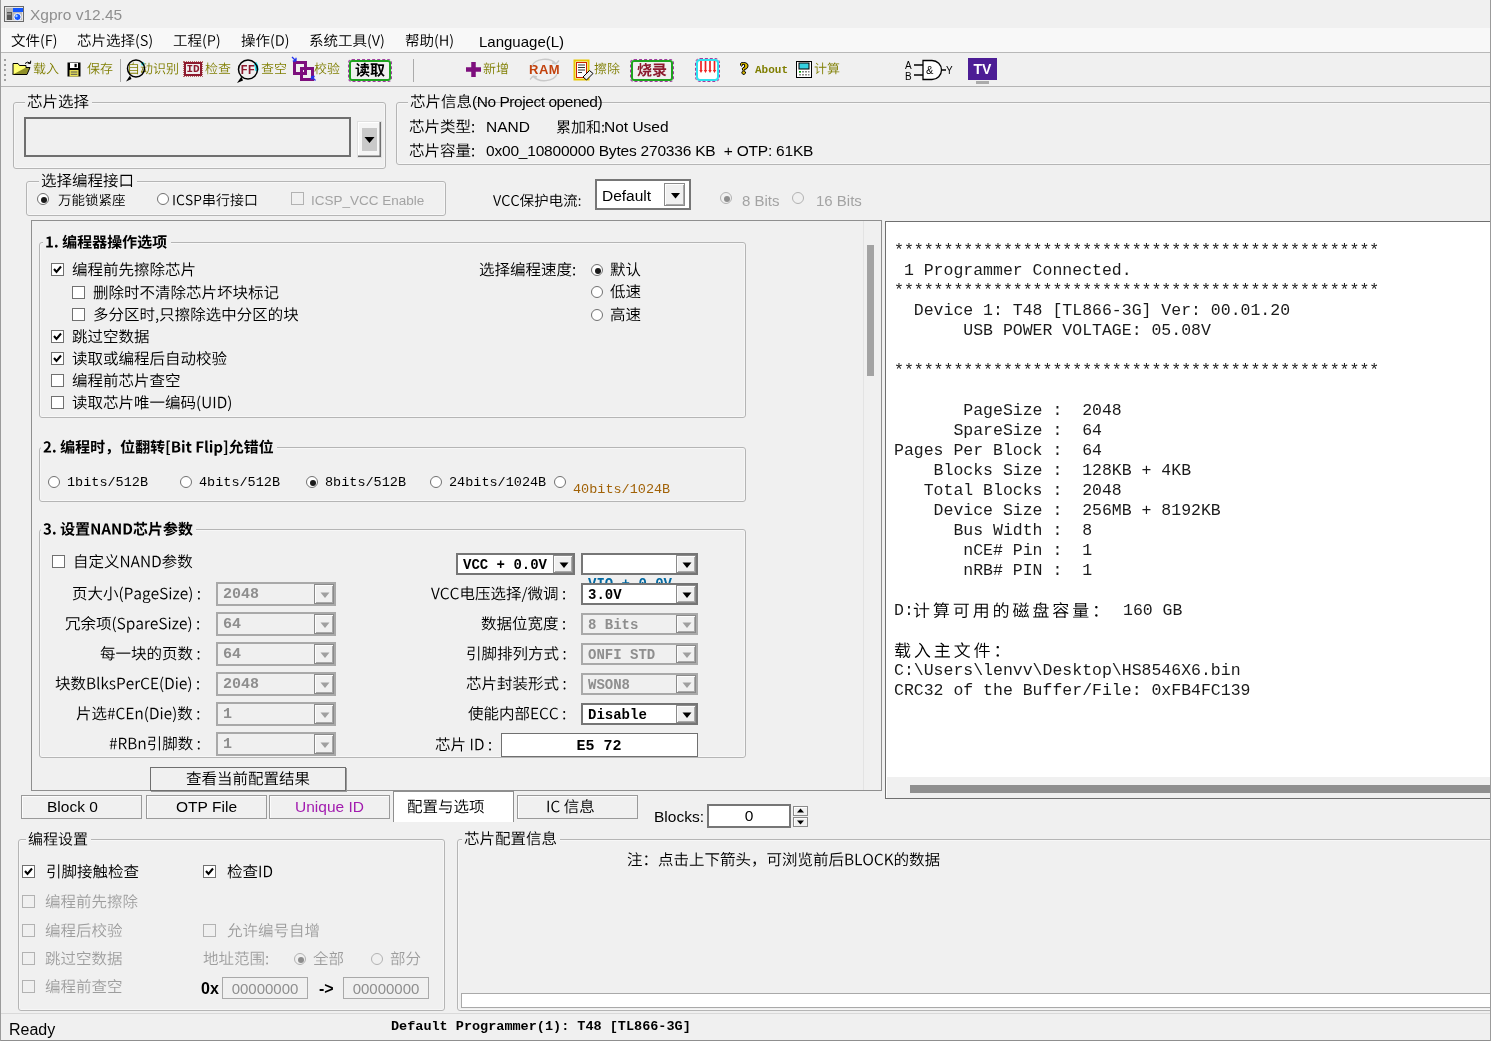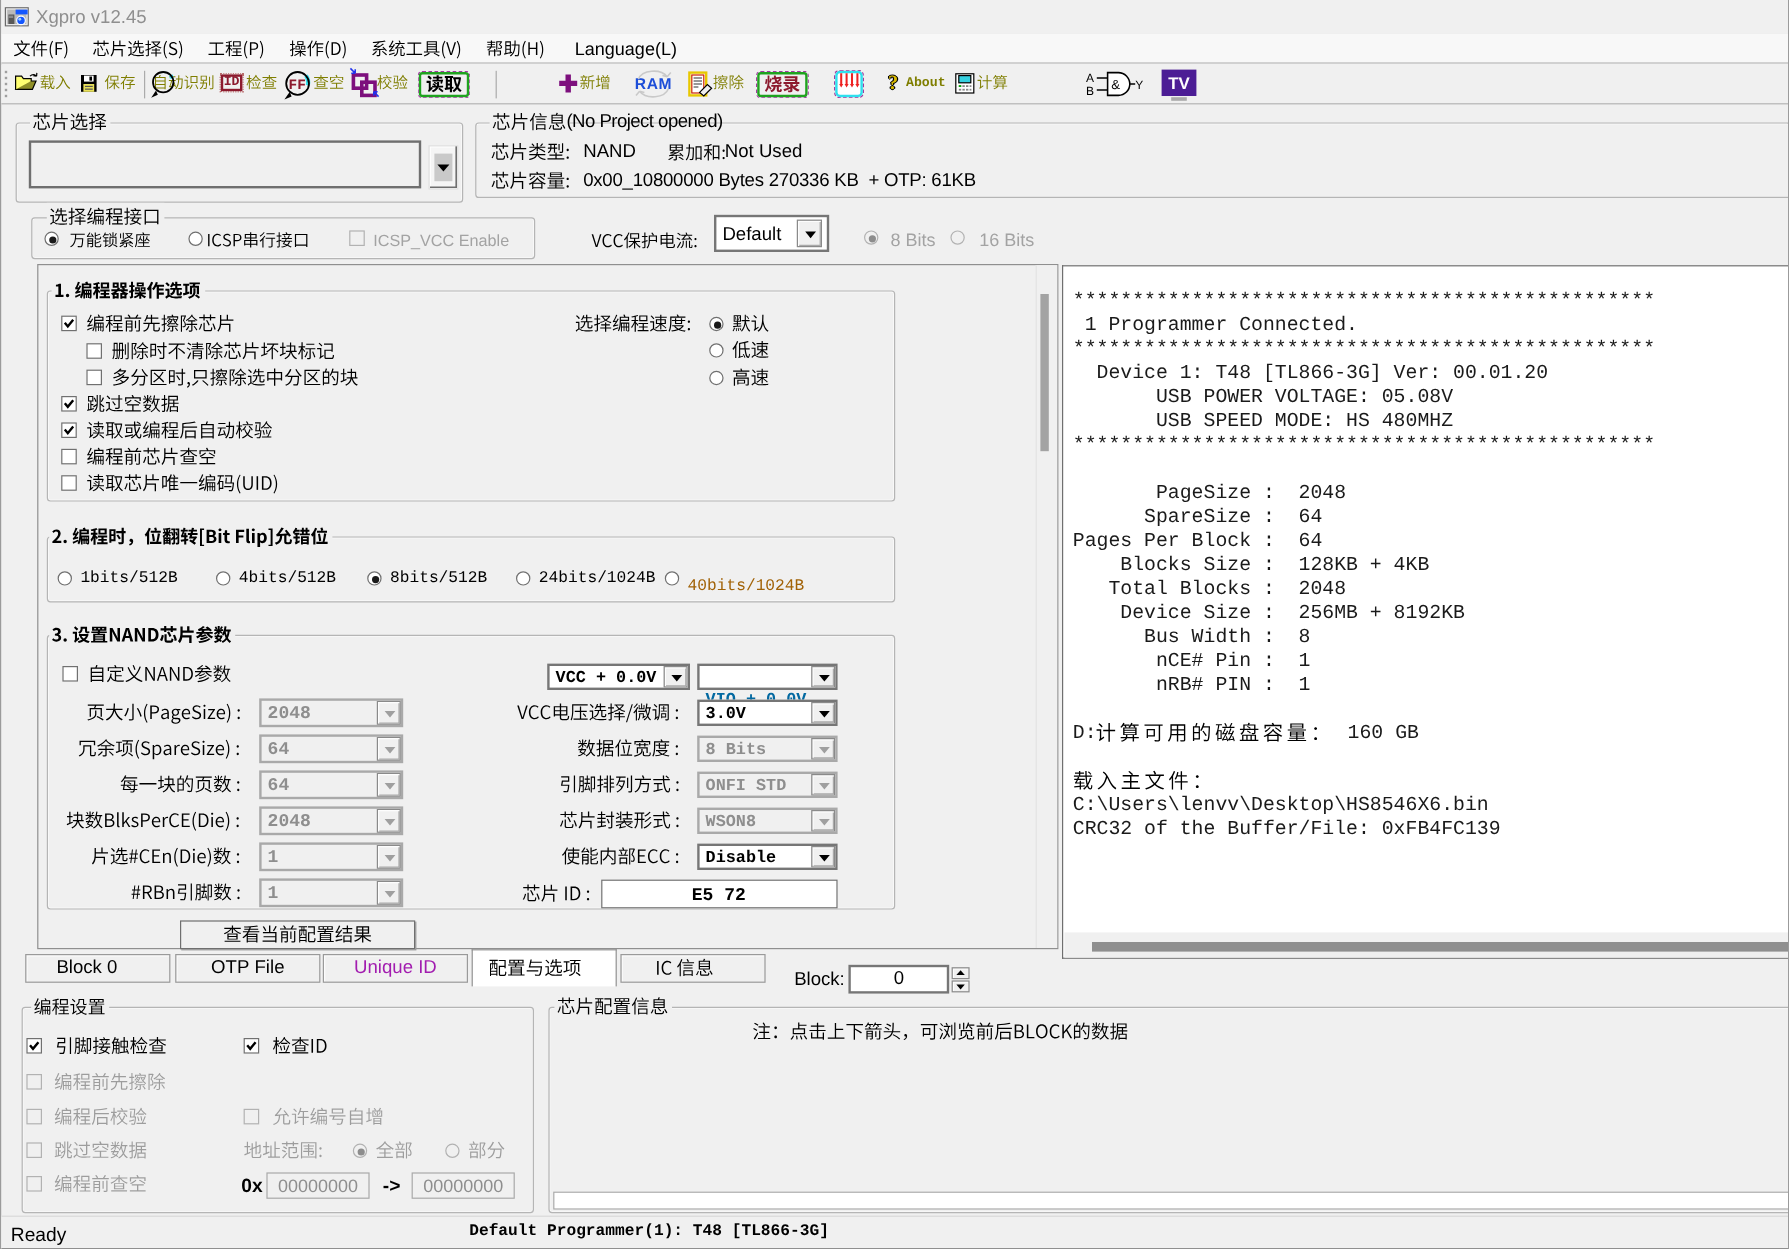--- a/index.html
+++ b/index.html
@@ -412,21 +412,21 @@
       <path d="M7.5 0 V15 M0 7.5 H15" stroke="#7d0f7d" stroke-width="4.5"></path>
     </svg>
 <div style="position:absolute;left:482.0px;top:59.0px;width:27px;height:20px">
       <svg width="27" height="20" viewBox="0 0 27 20">
         <g transform="translate(0,14.36) scale(0.01300,-0.01300)" fill="#7f7e00">
           <use href="#g38" x="0"></use>
           <use href="#g39" x="1000"></use>
         </g>
       </svg>
     </div>
-<div style="position:absolute;left:528px;top:62px;font:bold 13px 'Liberation Sans',sans-serif;color:#1d4ed8;letter-spacing:0.5px">RAM</div>
+<div style="position:absolute;left:528px;top:62px;font:bold 13px 'Liberation Sans',sans-serif;color:#c2410c;letter-spacing:0.5px">RAM</div>
 <svg width="40" height="26" style="position:absolute;left:525px;top:57px">
       <path d="M6 9 a13 9 0 0 1 24 -2 M30 7 l3 -3.5 M30 7 l-4 -1" stroke="#c9c9c9" stroke-width="1.3" fill="none"></path>
       <path d="M31 17 a13 9 0 0 1 -24 2 M7 19 l-3 3.5 M7 19 l4 1" stroke="#c9c9c9" stroke-width="1.3" fill="none"></path>
     </svg>
 <svg width="20" height="22" style="position:absolute;left:573px;top:60px">
       <rect x="0.5" y="0.5" width="14" height="19" fill="#fff" stroke="#e8c800" stroke-width="2"></rect>
       <rect x="2.5" y="2.5" width="10" height="15" fill="#fff" stroke="#cc2200" stroke-width="1"></rect>
       <path d="M4 5 h7 M4 7.5 h7 M4 10 h7 M4 12.5 h4" stroke="#333" stroke-width="1"></path>
       <path d="M9 17 l6.5 -6.5 3.5 3 -6.5 6.5 Z" fill="#efefef" stroke="#000" stroke-width="1"></path>
     </svg>
@@ -1221,21 +1221,21 @@
 <div style="position:absolute;left:544.5px;top:795.0px;width:50px;height:24px">
       <svg width="50" height="24" viewBox="0 0 50 24">
         <g transform="translate(0,17.19) scale(0.01550,-0.01550)" fill="#000">
           <use href="#g64" x="0"></use>
           <use href="#g65" x="287"></use>
           <use href="#g46" x="1144"></use>
           <use href="#g47" x="2144"></use>
         </g>
       </svg>
     </div>
-<div style="position:absolute;top:806.0px;font:normal 15.5px 'Liberation Sans',sans-serif;color:#000;line-height:22px;height:22px;white-space:pre;right:786.0px">Block:</div>
+<div style="position:absolute;top:806.0px;font:normal 15.5px 'Liberation Sans',sans-serif;color:#000;line-height:22px;height:22px;white-space:pre;right:786.0px">Blocks:</div>
 <div style="position:absolute;left:706px;top:804px;width:84px;height:24px;background:#fff;border:2px solid #767676"></div>
 <div style="position:absolute;top:805.0px;font:normal 15.5px 'Liberation Sans',sans-serif;color:#000;line-height:22px;height:22px;white-space:pre;left:728.0px;width:40px;text-align:center">0</div>
 <div style="position:absolute;left:792px;top:806px;width:15px;height:10px;background:#f0f0f0;border:1px solid #8a8a8a;box-shadow:inset 1px 1px 0 #fdfdfd"></div>
 <svg width="15" height="10" style="position:absolute;left:792px;top:806px">
       <path d="M4 6.5 L11 6.5 L7.5 2.5 Z" fill="#000"></path>
     </svg>
 <div style="position:absolute;left:792px;top:817px;width:15px;height:10px;background:#f0f0f0;border:1px solid #8a8a8a;box-shadow:inset 1px 1px 0 #fdfdfd"></div>
 <svg width="15" height="10" style="position:absolute;left:792px;top:817px">
       <path d="M4 3.5 L11 3.5 L7.5 7.5 Z" fill="#000"></path>
     </svg>
@@ -1428,21 +1428,20 @@
         </g>
       </svg>
     </div>
 <div style="position:absolute;left:460px;top:993px;width:1031px;height:15px;background:#fff;border:1px solid #a9a9a9"></div>
 <div style="position:absolute;left:884px;top:221px;width:607px;height:578px;background:#fff;border:1px solid #6f6f6f;border-right:none"></div>
 <div style="position:absolute;top:239.0px;font:normal 16.5px 'Liberation Mono',monospace;color:#1a1a1a;line-height:24px;height:24px;white-space:pre;left:893.0px">*************************************************</div>
 <div style="position:absolute;top:259.0px;font:normal 16.5px 'Liberation Mono',monospace;color:#1a1a1a;line-height:24px;height:24px;white-space:pre;left:893.0px">&nbsp;1&nbsp;Programmer&nbsp;Connected.</div>
 <div style="position:absolute;top:279.0px;font:normal 16.5px 'Liberation Mono',monospace;color:#1a1a1a;line-height:24px;height:24px;white-space:pre;left:893.0px">*************************************************</div>
 <div style="position:absolute;top:299.0px;font:normal 16.5px 'Liberation Mono',monospace;color:#1a1a1a;line-height:24px;height:24px;white-space:pre;left:893.0px">&nbsp;&nbsp;Device&nbsp;1:&nbsp;T48&nbsp;[TL866-3G]&nbsp;Ver:&nbsp;00.01.20</div>
 <div style="position:absolute;top:319.0px;font:normal 16.5px 'Liberation Mono',monospace;color:#1a1a1a;line-height:24px;height:24px;white-space:pre;left:893.0px">&nbsp;&nbsp;&nbsp;&nbsp;&nbsp;&nbsp;&nbsp;USB&nbsp;POWER&nbsp;VOLTAGE:&nbsp;05.08V</div>
-<div style="position:absolute;top:339.0px;font:normal 16.5px 'Liberation Mono',monospace;color:#1a1a1a;line-height:24px;height:24px;white-space:pre;left:893.0px">&nbsp;&nbsp;&nbsp;&nbsp;&nbsp;&nbsp;&nbsp;USB&nbsp;SPEED&nbsp;MODE:&nbsp;HS&nbsp;480MHZ</div>
 <div style="position:absolute;top:359.0px;font:normal 16.5px 'Liberation Mono',monospace;color:#1a1a1a;line-height:24px;height:24px;white-space:pre;left:893.0px">*************************************************</div>
 <div style="position:absolute;top:399.0px;font:normal 16.5px 'Liberation Mono',monospace;color:#1a1a1a;line-height:24px;height:24px;white-space:pre;left:893.0px">&nbsp;&nbsp;&nbsp;&nbsp;&nbsp;&nbsp;&nbsp;PageSize&nbsp;:&nbsp;&nbsp;2048</div>
 <div style="position:absolute;top:419.0px;font:normal 16.5px 'Liberation Mono',monospace;color:#1a1a1a;line-height:24px;height:24px;white-space:pre;left:893.0px">&nbsp;&nbsp;&nbsp;&nbsp;&nbsp;&nbsp;SpareSize&nbsp;:&nbsp;&nbsp;64</div>
 <div style="position:absolute;top:439.0px;font:normal 16.5px 'Liberation Mono',monospace;color:#1a1a1a;line-height:24px;height:24px;white-space:pre;left:893.0px">Pages&nbsp;Per&nbsp;Block&nbsp;:&nbsp;&nbsp;64</div>
 <div style="position:absolute;top:459.0px;font:normal 16.5px 'Liberation Mono',monospace;color:#1a1a1a;line-height:24px;height:24px;white-space:pre;left:893.0px">&nbsp;&nbsp;&nbsp;&nbsp;Blocks&nbsp;Size&nbsp;:&nbsp;&nbsp;128KB&nbsp;+&nbsp;4KB</div>
 <div style="position:absolute;top:479.0px;font:normal 16.5px 'Liberation Mono',monospace;color:#1a1a1a;line-height:24px;height:24px;white-space:pre;left:893.0px">&nbsp;&nbsp;&nbsp;Total&nbsp;Blocks&nbsp;:&nbsp;&nbsp;2048</div>
 <div style="position:absolute;top:499.0px;font:normal 16.5px 'Liberation Mono',monospace;color:#1a1a1a;line-height:24px;height:24px;white-space:pre;left:893.0px">&nbsp;&nbsp;&nbsp;&nbsp;Device&nbsp;Size&nbsp;:&nbsp;&nbsp;256MB&nbsp;+&nbsp;8192KB</div>
 <div style="position:absolute;top:519.0px;font:normal 16.5px 'Liberation Mono',monospace;color:#1a1a1a;line-height:24px;height:24px;white-space:pre;left:893.0px">&nbsp;&nbsp;&nbsp;&nbsp;&nbsp;&nbsp;Bus&nbsp;Width&nbsp;:&nbsp;&nbsp;8</div>
 <div style="position:absolute;top:539.0px;font:normal 16.5px 'Liberation Mono',monospace;color:#1a1a1a;line-height:24px;height:24px;white-space:pre;left:893.0px">&nbsp;&nbsp;&nbsp;&nbsp;&nbsp;&nbsp;&nbsp;nCE#&nbsp;Pin&nbsp;:&nbsp;&nbsp;1</div>
 <div style="position:absolute;top:559.0px;font:normal 16.5px 'Liberation Mono',monospace;color:#1a1a1a;line-height:24px;height:24px;white-space:pre;left:893.0px">&nbsp;&nbsp;&nbsp;&nbsp;&nbsp;&nbsp;&nbsp;nRB#&nbsp;PIN&nbsp;:&nbsp;&nbsp;1</div>

